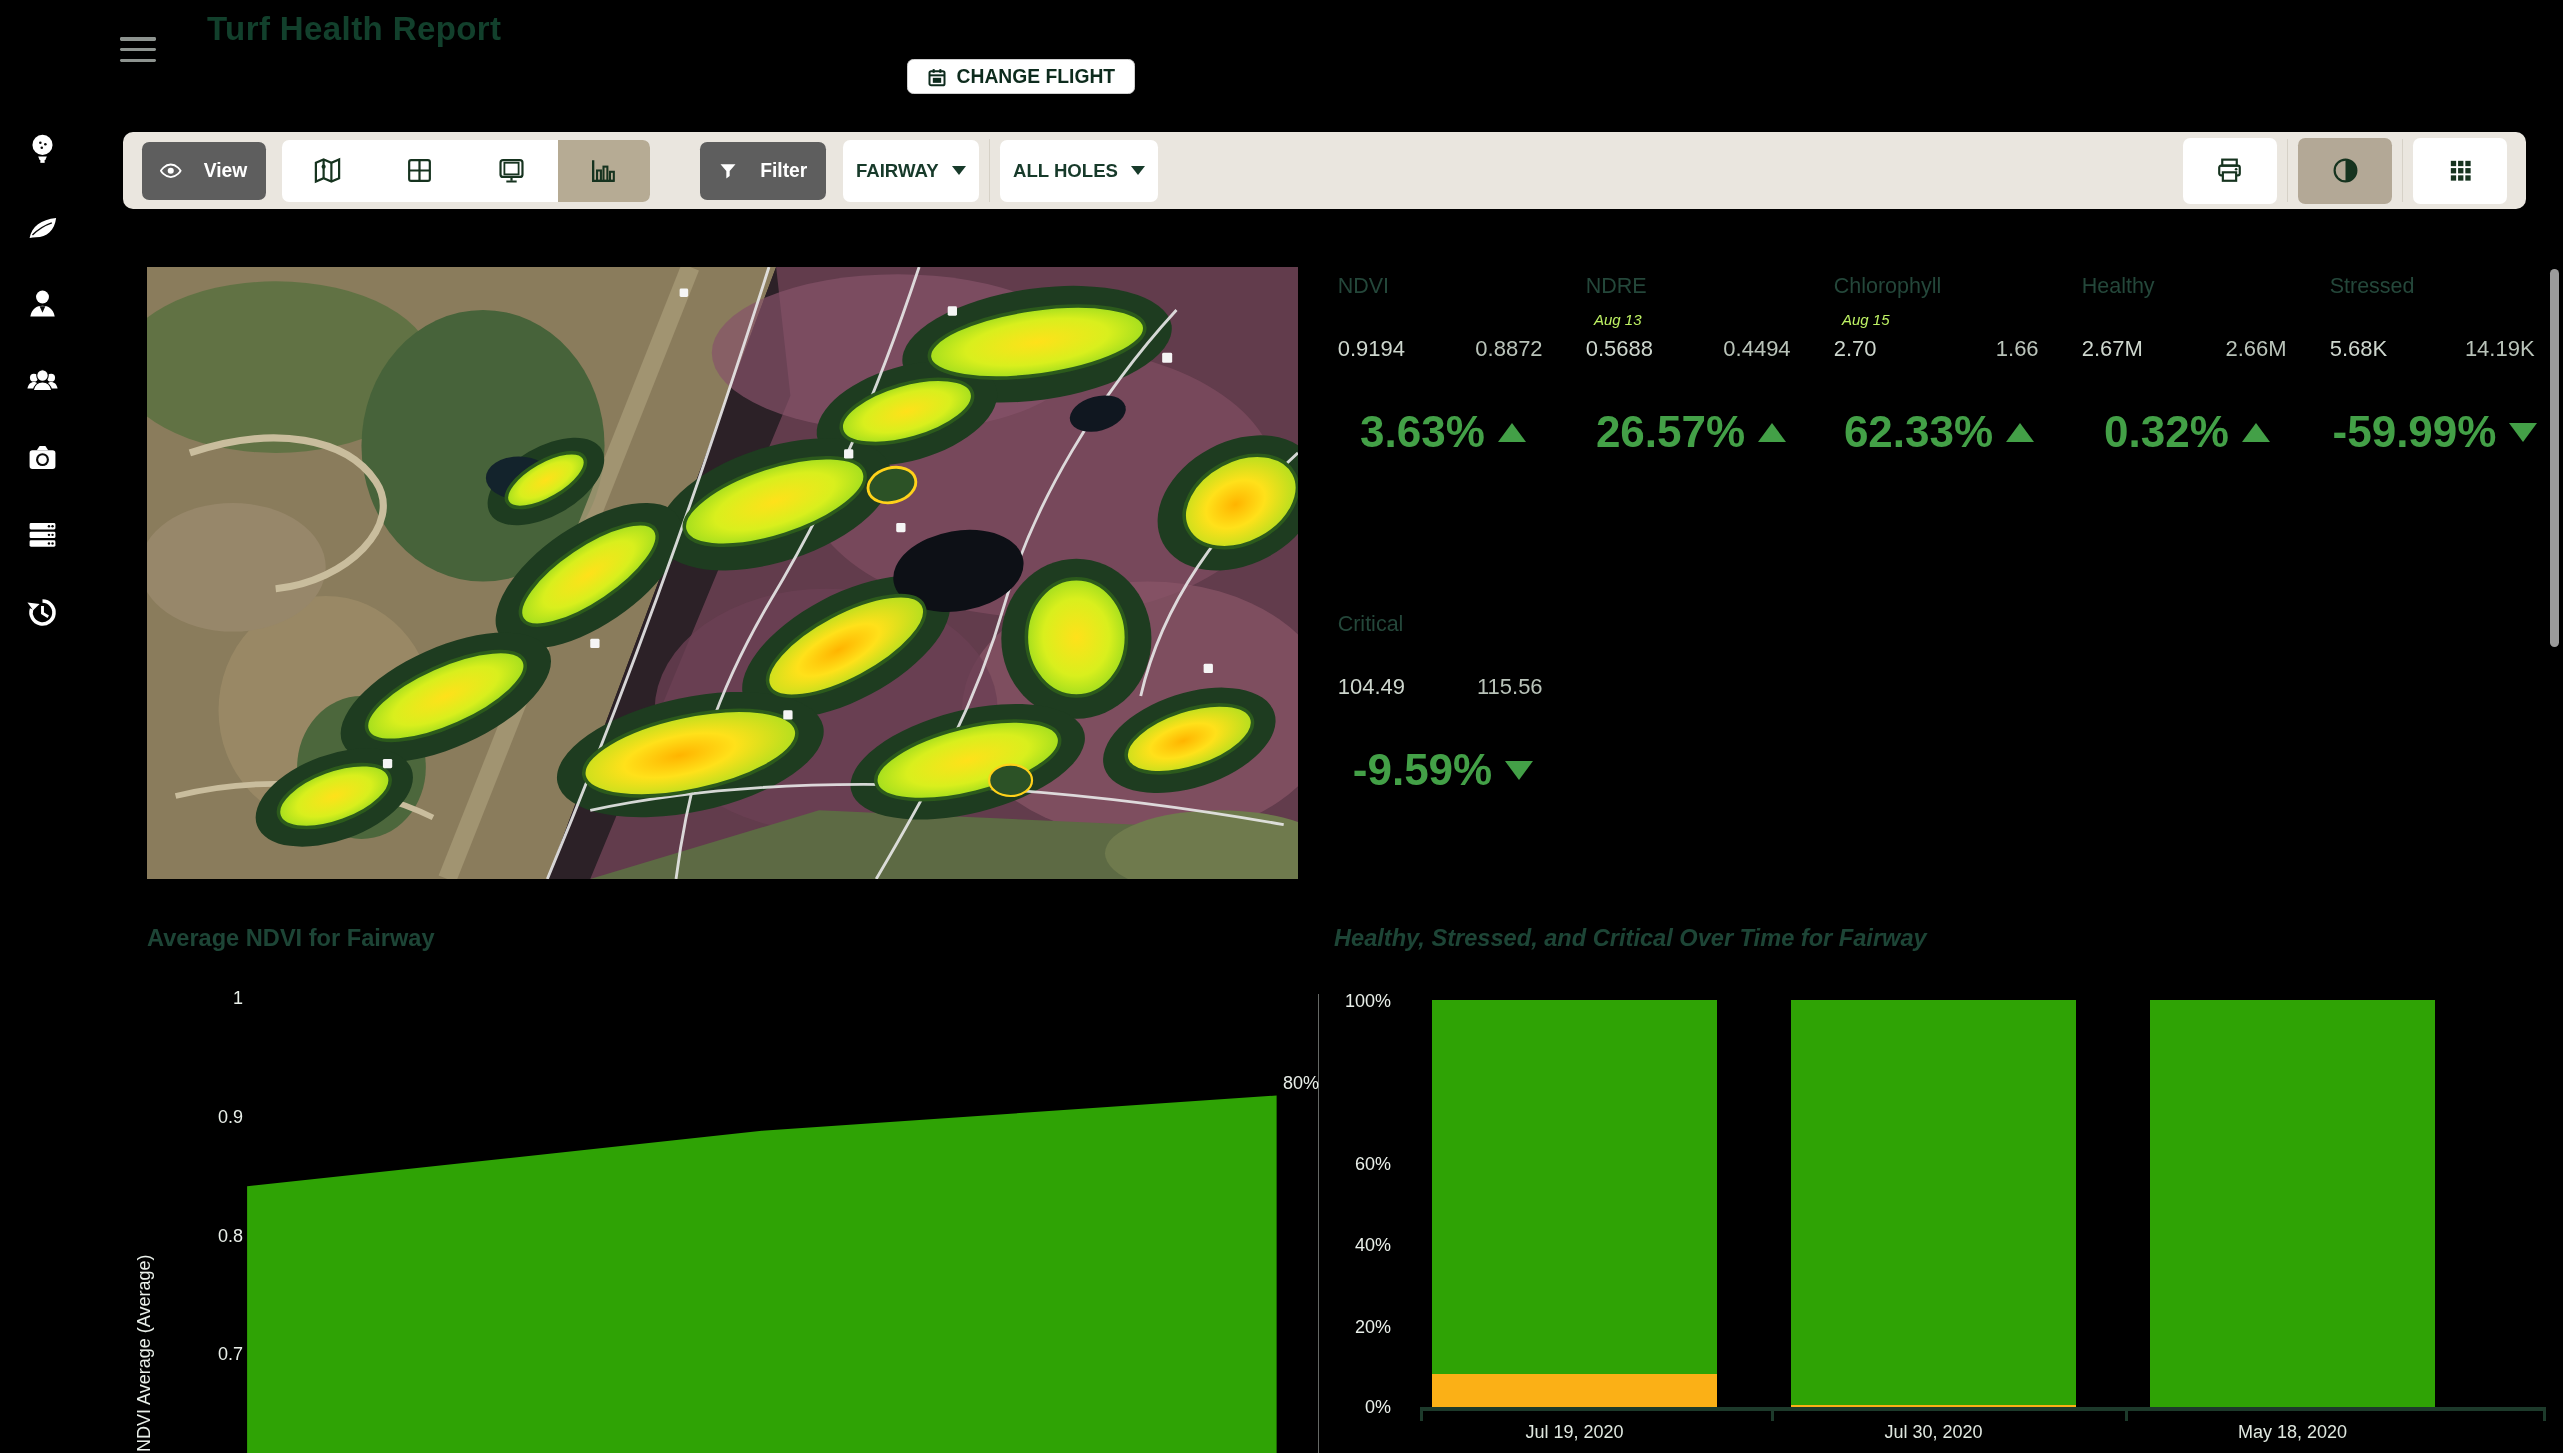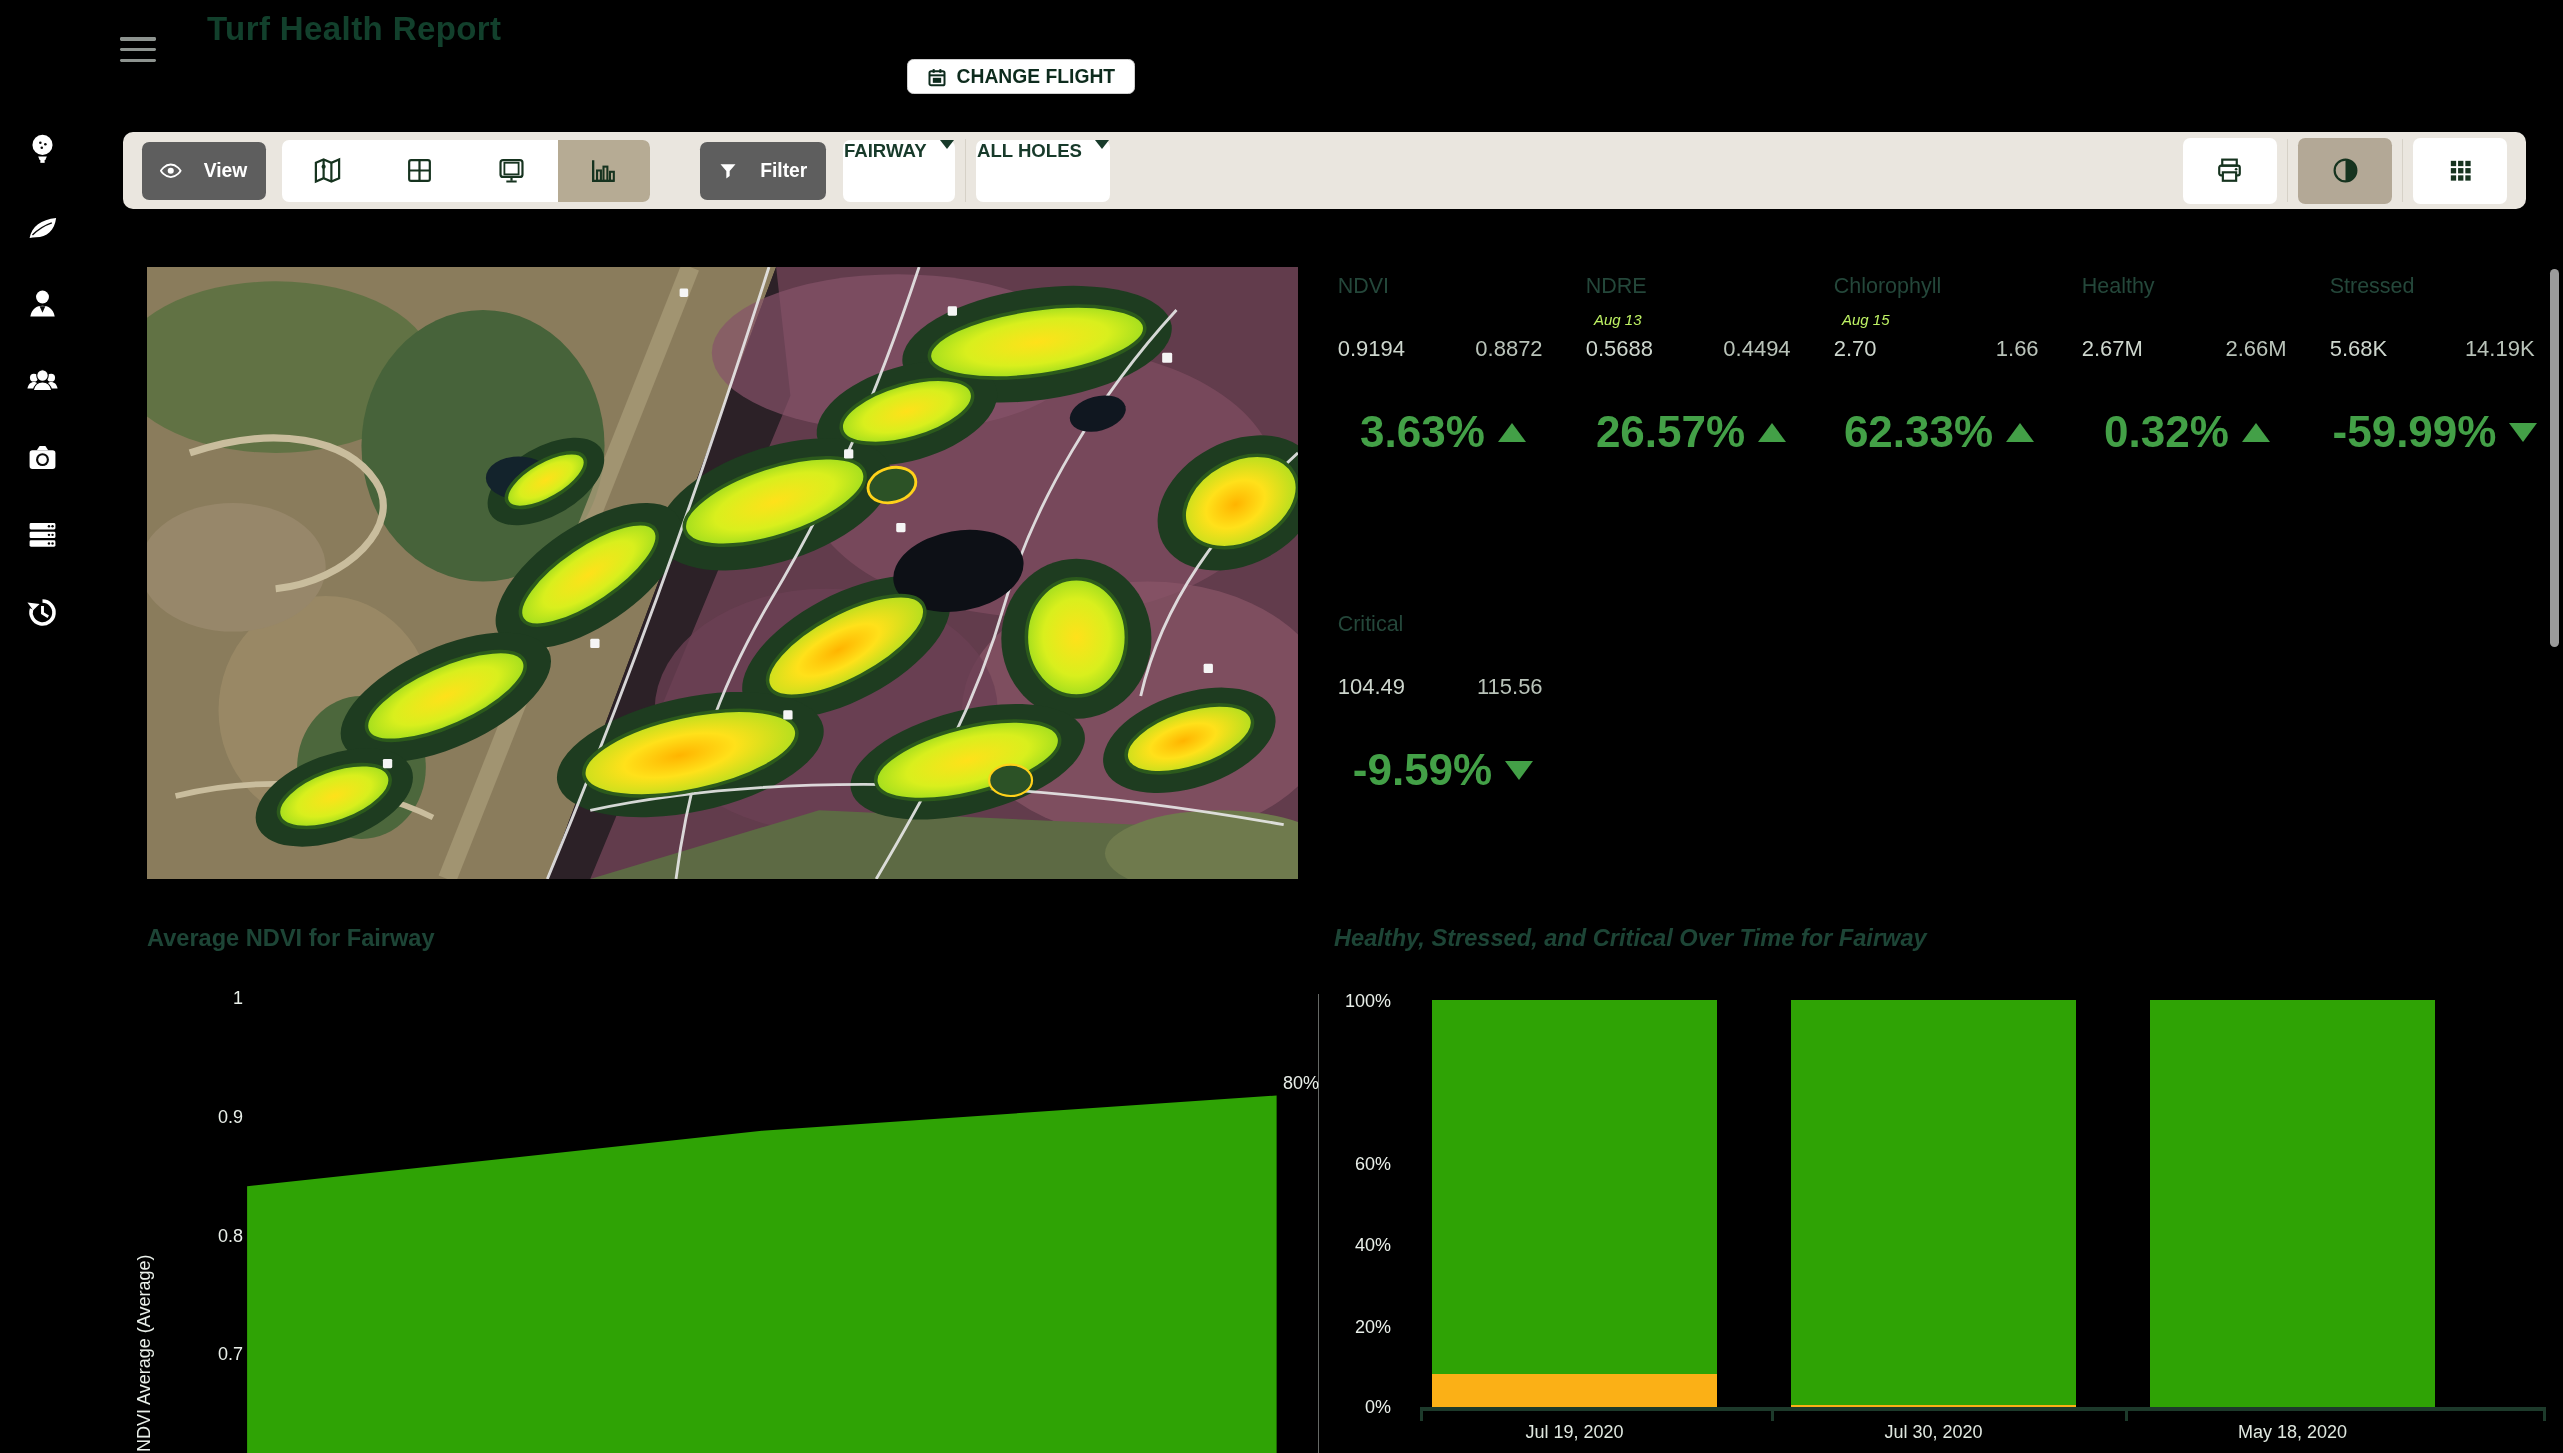--- a/index.html
+++ b/index.html
@@ -18,22 +18,22 @@
   .side-item{position:absolute;left:26px;width:33px;height:33px;cursor:pointer;}
 
   
   .toolbar{position:absolute;left:123px;top:132px;width:2403px;height:77px;background:#eae6df;border-radius:10px;
        display:flex;align-items:center;padding:0 18.6px;box-sizing:border-box;}
   .tb-btn{height:58px;padding:0 18.6px;border-radius:7.2px;display:flex;align-items:center;gap:22px;
        background:#5e5e5e;color:#ffffff;font-size:19.3px;font-weight:700;cursor:pointer;}
   .seg-group{display:flex;height:62px;background:#fff;border-radius:7.2px;overflow:hidden;margin-left:15.7px;}
   .seg{width:92px;height:62px;display:flex;align-items:center;justify-content:center;cursor:pointer;}
   .seg.selected{background:#b6ab94;}
-  .select{height:62px;background:#fff;border-radius:7.2px;display:flex;align-items:flex-start;gap:13px;
-       padding:0 1px;font-size:18.6px;font-weight:700;color:#173a2a;cursor:pointer;margin-left:17px;}
+  .select{height:62px;background:#fff;border-radius:7.2px;display:flex;align-items:center;gap:13px;
+       padding:0 13px;font-size:18.6px;font-weight:700;color:#173a2a;cursor:pointer;margin-left:17px;}
   .chev{width:0;height:0;border-left:7.9px solid transparent;border-right:7.9px solid transparent;border-top:9.3px solid #173a2a;}
   .tb-divider{width:1.4px;height:63px;background:#d6d1c7;margin:0 10px;}
   .icon-btn{width:94px;height:66px;background:#fff;border-radius:7.2px;display:flex;align-items:center;justify-content:center;cursor:pointer;}
   .icon-btn.selected{background:#b3a896;}
   .tb-spacer{flex:1;}
 
   
   .map{position:absolute;left:147px;top:267px;width:1151px;height:612px;cursor:crosshair;}
 
   

